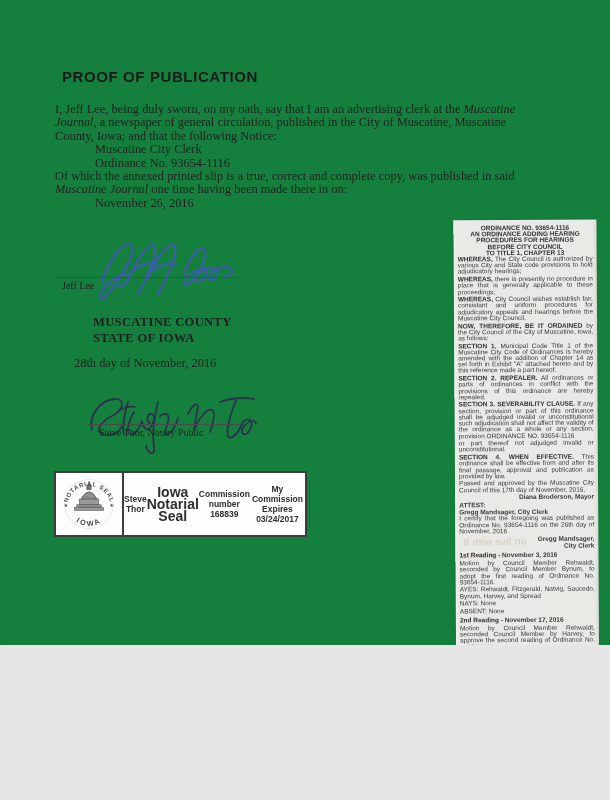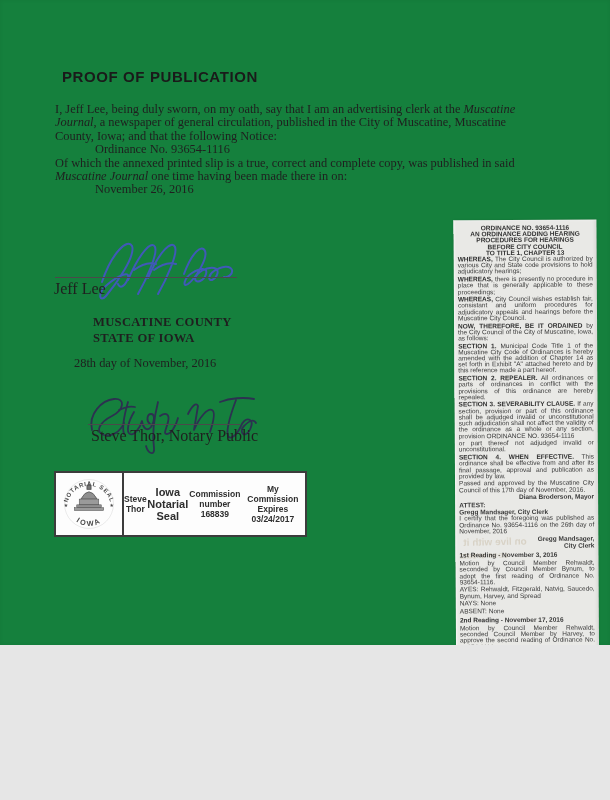--- a/index.html
+++ b/index.html
@@ -15,39 +15,39 @@
   }
   .affidavit{
     position:absolute;left:55px;top:103px;width:468px;
     font-size:12.4px;line-height:13.4px;
   }
   .affidavit p{margin:0;}
   .indent{margin-left:40px !important;}
   .it{font-style:italic;}
   
   .sig-line{position:absolute;height:0;border-top:1.2px solid #4a4a4a;}
-  .sig-label{position:absolute;font-size:16px;}
+  .sig-label{position:absolute;font-size:10px;margin-left:8px;}
   .sig-svg{position:absolute;overflow:visible;}
   .sig-svg path{fill:none;stroke-linecap:round;stroke-linejoin:round;}
   .sig-blue path{stroke:var(--ink-blue,#4059b8);stroke-width:2;}
   .sig-dark path{stroke:var(--ink-dark,#2c3150);stroke-width:1.8;}
   .county{position:absolute;left:93px;top:315px;font-weight:bold;font-size:12.6px;line-height:15.5px;letter-spacing:.3px;}
   .sworn-date{position:absolute;left:74px;top:356px;font-size:12.4px;}
   
   .seal-box{
     position:absolute;left:54px;top:471px;width:249px;height:62px;
     border:2px solid #3c3c3c;background:#fdfdfd;display:flex;
   }
   .seal-left{width:66px;border-right:2px solid #3c3c3c;position:relative;}
   .seal-right{
     flex:1;display:flex;flex-direction:row;justify-content:center;align-items:center;
     font-family:"Liberation Sans", sans-serif;color:#2e2e2e;text-align:center;
   }
   .seal-name{font-size:8.5px;font-weight:600;line-height:10px;}
-  .seal-title{font-size:11px;font-weight:800;line-height:12px;}
+  .seal-title{font-size:14px;font-weight:800;line-height:12px;}
   .seal-comm,.seal-exp{font-size:8.5px;font-weight:700;line-height:10px;text-align:center;}
   .seal-stamp{position:absolute;left:2px;top:1px;}
   
   .clipping{
     position:absolute;left:455px;top:220px;width:143px;height:517px;
     background:#e9e9e6;transform:rotate(-.35deg);
     box-shadow:0 0 2px rgba(0,0,0,.18), inset -2px 0 3px rgba(0,0,0,.07), inset 1px 1px 2px rgba(255,255,255,.6);
     overflow:hidden;
   }
   .clip-text{
@@ -69,20 +69,21 @@
 </style>
 </head>
 <body>
 
 <div class="page">
 
   <div class="doc-title">PROOF OF PUBLICATION</div>
 
   <div class="affidavit">
     <p><span>I, Jeff Lee, being duly sworn, on my oath, say that I am an advertising clerk at the </span><span class="it">Muscatine Journal</span><span>, a newspaper of general circulation, published in the City of Muscatine, Muscatine County, Iowa; and that the following Notice:</span></p>
+    <p class="indent">Muscatine City Clerk</p>
     <p class="indent">Ordinance No. 93654-1116</p>
     <p><span>Of which the annexed printed slip is a true, correct and complete copy, was published in said </span><span class="it">Muscatine Journal</span><span> one time having been made there in on:</span></p>
     <p class="indent">November 26, 2016</p>
   </div>
 
   <svg class="sig-svg sig-blue" style="left:88px;top:236px;width:160px;height:66px;" viewBox="0 0 160 66">
     <path d="M14,46 C24,16 40,2 44,10 C48,20 28,48 18,60 C12,67 8,58 20,48 C30,40 42,34 40,42 C38,49 32,54 30,48"></path>
     <path d="M40,44 C52,16 64,4 67,11 C70,18 58,44 50,58 M46,34 C54,28 62,26 68,28"></path>
     <path d="M60,42 C72,14 84,4 87,11 C90,18 78,44 70,58 M66,34 C74,28 82,26 88,28"></path>
     <path d="M96,38 C104,16 114,8 117,15 C120,22 108,42 100,48 C94,52 96,42 104,37 C112,32 120,31 118,38 C116,45 108,48 107,43 C109,36 118,31 126,32 C132,33 130,41 124,44 C120,45 120,39 126,35 C134,30 142,29 144,34 C145,38 140,42 136,41"></path>

